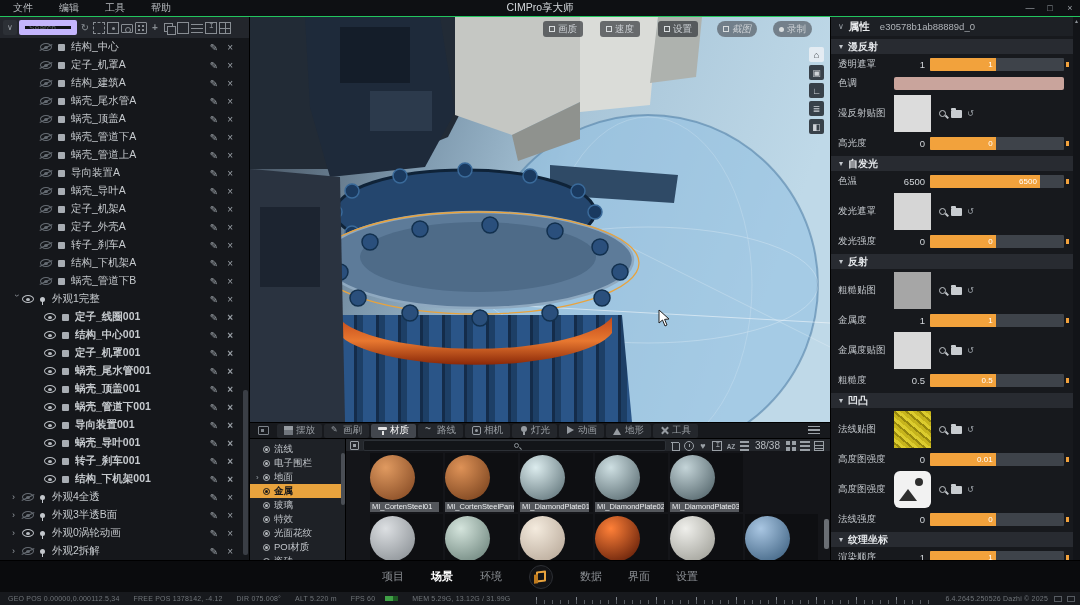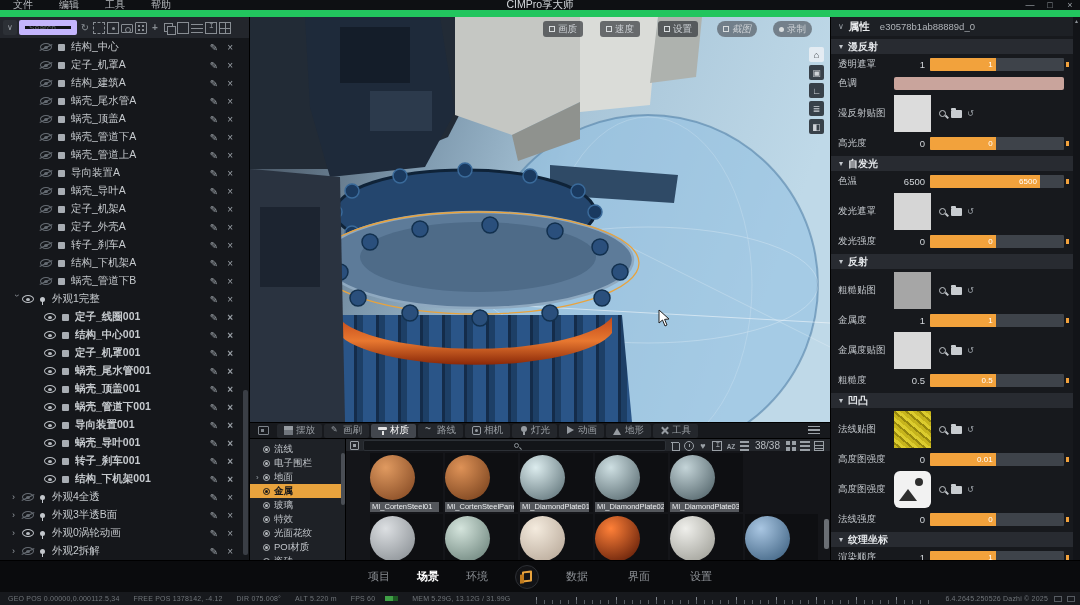--- a/index.html
+++ b/index.html
@@ -2,21 +2,21 @@
 <html><head>
 <meta charset="utf-8">
 <style>
   html,body{margin:0;padding:0;background:#000;}
   *{box-sizing:border-box;}
   #app{position:relative;width:1080px;height:605px;background:#0c0e11;overflow:hidden;
        font-family:"Liberation Sans","DejaVu Sans",sans-serif;color:#c3c7cc;}
 
   
   .titlebar{position:absolute;left:0;top:0;width:1080px;height:17px;background:#0e1013;
-            display:flex;align-items:center;border-bottom:7px solid #22c55e;}
+            display:flex;align-items:center;border-bottom:1px solid #22c55e;}
   .menu{font-size:10px;color:#b8bcc0;padding:0 13px;cursor:default;}
   .wtitle{position:absolute;left:0;right:0;text-align:center;font-size:10.5px;color:#d4d8dc;pointer-events:none;}
   .wctrls{margin-left:auto;display:flex;z-index:2;}
   .wc{width:20px;text-align:center;font-size:9px;color:#9ba0a6;}
 
   
   .leftpanel{position:absolute;left:0;top:17px;width:250px;height:543px;background:#15171b;border-right:1px solid #000;}
   .ltoolbar{height:21px;background:#23262c;display:flex;align-items:center;padding:0 3px;gap:2px;}
   .lchev{width:14px;height:15px;background:#2c3036;color:#9aa0a6;font-size:8px;display:flex;align-items:center;justify-content:center;border-radius:2px;flex:none;}
   .searchbox{width:58px;height:15px;background:#101216;border:6px solid #c4b5fd;border-radius:2px;
@@ -986,21 +986,21 @@
   <div class="bottomnav">
     <div style="display:flex;gap:27px;align-items:center;">
 
     <span class="navitem">项目</span>
         <span class="navitem on">场景</span>
         <span class="navitem">环境</span>
       </div>
     <span class="navlogo">
         <span class="logoglyph"></span>
       </span>
-    <div style="display:flex;gap:40px;align-items:center;">
+    <div style="display:flex;gap:26px;align-items:center;">
 
     <span class="navitem">数据</span>
         <span class="navitem">界面</span>
         <span class="navitem">设置</span>
       </div>
   </div>
 
   <div class="statusbar">
     <span class="st">GEO POS  0.00000,0.000112.5,34</span>
     <span class="st">FREE POS  1378142, -4.12</span>

